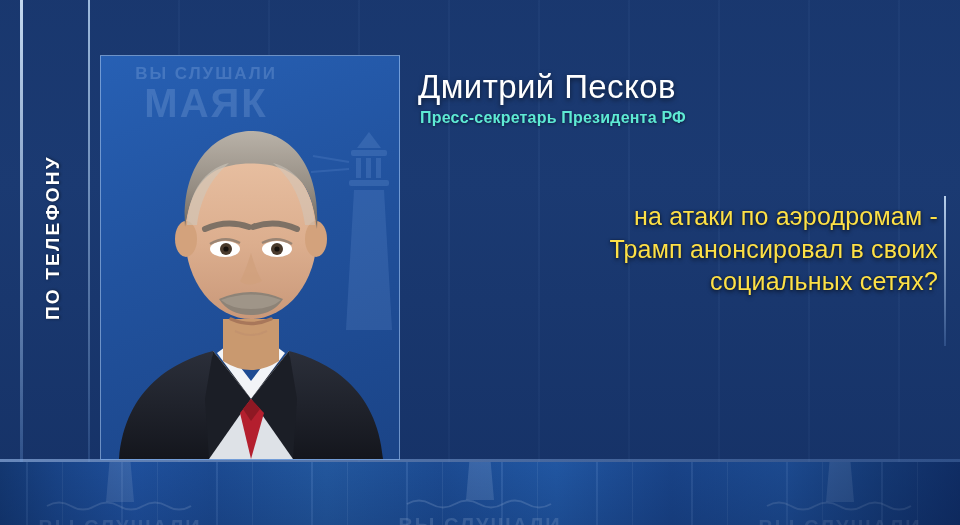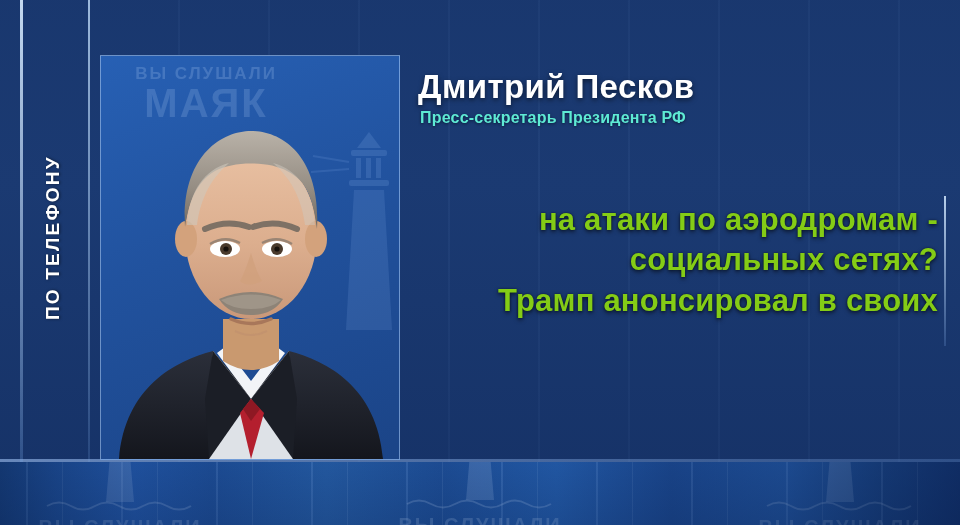--- a/index.html
+++ b/index.html
@@ -122,41 +122,41 @@
     display:block; font-size:40px; font-weight:800; letter-spacing:2px;
     color:rgba(175,205,245,0.45); line-height:0.95;
   }
 
   
   .person { position:absolute; left:0; bottom:0; width:300px; height:360px; }
 
   
   .name {
     position:absolute; left:418px; top:68px;
-    color:#ffffff; font-size:33px; font-weight:700; letter-spacing:0.4px;
+    color:#ffffff; font-size:33px; font-weight:400; letter-spacing:0.4px;
     text-shadow:0 2px 5px rgba(0,0,0,0.55);
     white-space:nowrap;
   }
   .role {
     position:absolute; left:420px; top:109px;
     color:#5eead4; font-size:16px; font-weight:700; letter-spacing:0.2px;
     text-shadow:0 1px 3px rgba(0,0,0,0.5);
     white-space:nowrap;
   }
 
   
   .quote {
     position:absolute; right:22px; top:200px; width:520px;
     text-align:right;
   }
   .quote-line {
     display:block;
-    color:#84cc16;
-    font-size:31px;
-    font-weight:700;
+    color:#fde047;
+    font-size:25px;
+    font-weight:400;
     line-height:1.30;
     letter-spacing:0.2px;
     text-shadow:0 2px 4px rgba(0,0,0,0.6), 0 0 2px rgba(0,0,0,0.5);
     white-space:nowrap;
   }
   .quote-rail {
     position:absolute; right:14px; top:196px; width:2px; height:150px;
     background:linear-gradient(180deg, rgba(210,232,255,0.85), rgba(130,175,240,0.2));
   }
 </style>
@@ -432,17 +432,17 @@
       <path d="M134 232 q16 8 32 0" stroke="#c08f6e" stroke-width="2" fill="none" opacity="0.6"></path>
     </svg>
   </div>
 
   <div class="name">Дмитрий Песков</div>
   <div class="role">Пресс-секретарь Президента РФ</div>
 
   <div class="quote-rail"></div>
   <div class="quote">
     <span class="quote-line">на атаки по аэродромам -</span>
+    <span class="quote-line">Трамп анонсировал в своих</span>
     <span class="quote-line">социальных сетях?</span>
-    <span class="quote-line">Трамп анонсировал в своих</span>
   </div>
 
 </div>
 
 </body></html>

